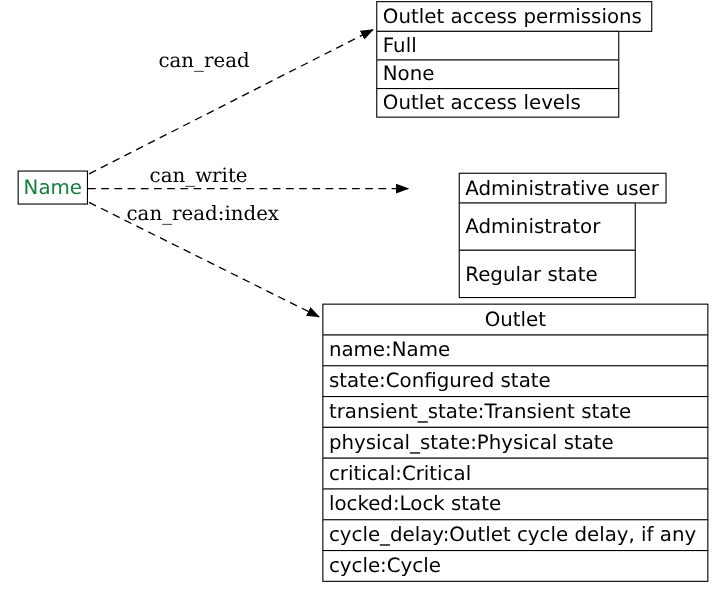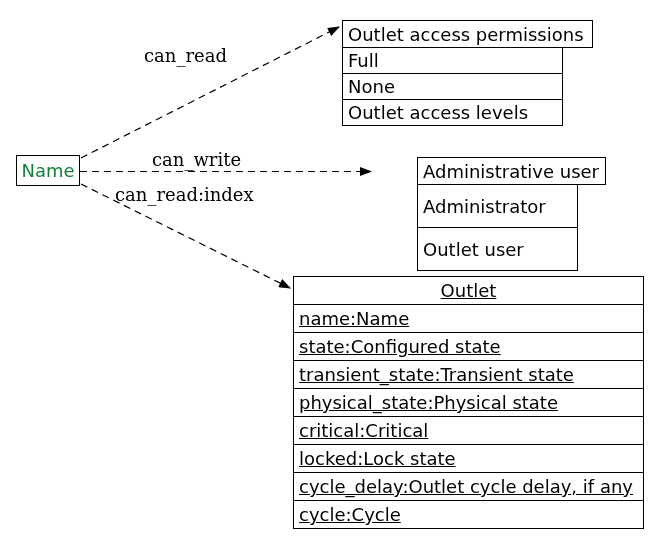--- a/index.html
+++ b/index.html
@@ -68,34 +68,34 @@
     white-space: nowrap;
     overflow: hidden;
   }
   .cell + .cell { margin-top: -1px; }
   .cell.centered {
     justify-content: center;
     padding-left: 0;
     padding-right: 0;
   }
   
-  #rec1 { left: 342px; top: 20px; }
+  #rec1 { left: 342px; top: 1px; }
   #rec1 .hdr { width: 251px; height: 28px; }
   #rec1 .row { width: 221px; height: 27px; }
   
   #rec2 { left: 373px; top: 157px; margin-left: 44px; }
   #rec2 .hdr { width: 189px; height: 28px; }
   #rec2 .row { width: 161px; height: 44px; }
   
-  #rec3 { left: 293px; top: 276px; text-decoration: underline; }
+  #rec3 { left: 293px; top: 276px; }
   #rec3 .hdr { width: 351px; height: 29px; }
   #rec3 .row { width: 351px; height: 29px; }
   
   #lbl-can-read  { left: 144px; top: 47px; }
-  #lbl-can-write { left: 152px; top: 151px; }
+  #lbl-can-write { left: 136px; top: 151px; }
   #lbl-can-read-index { left: 115px; top: 186px; }
 </style>
 </head>
 <body>
 
 <div class="canvas">
 
   <svg class="edges-svg" width="659" height="539" viewBox="0 0 659 539" xmlns="http://www.w3.org/2000/svg">
     <defs>
       <marker id="arrow" markerUnits="userSpaceOnUse" markerWidth="12" markerHeight="9" refX="11" refY="4.5" orient="auto">
@@ -118,21 +118,21 @@
   <div class="record" id="rec1">
     <div class="cell hdr">Outlet access permissions</div>
     <div class="cell row">Full</div>
     <div class="cell row">None</div>
     <div class="cell row">Outlet access levels</div>
   </div>
 
   <div class="record" id="rec2">
     <div class="cell hdr">Administrative user</div>
     <div class="cell row">Administrator</div>
-    <div class="cell row">Outlet user</div>
+    <div class="cell row">Regular state</div>
   </div>
 
   <div class="record" id="rec3">
     <div class="cell hdr centered">Outlet</div>
     <div class="cell row">name:Name</div>
     <div class="cell row">state:Configured state</div>
     <div class="cell row">transient_state:Transient state</div>
     <div class="cell row">physical_state:Physical state</div>
     <div class="cell row">critical:Critical</div>
     <div class="cell row">locked:Lock state</div>

